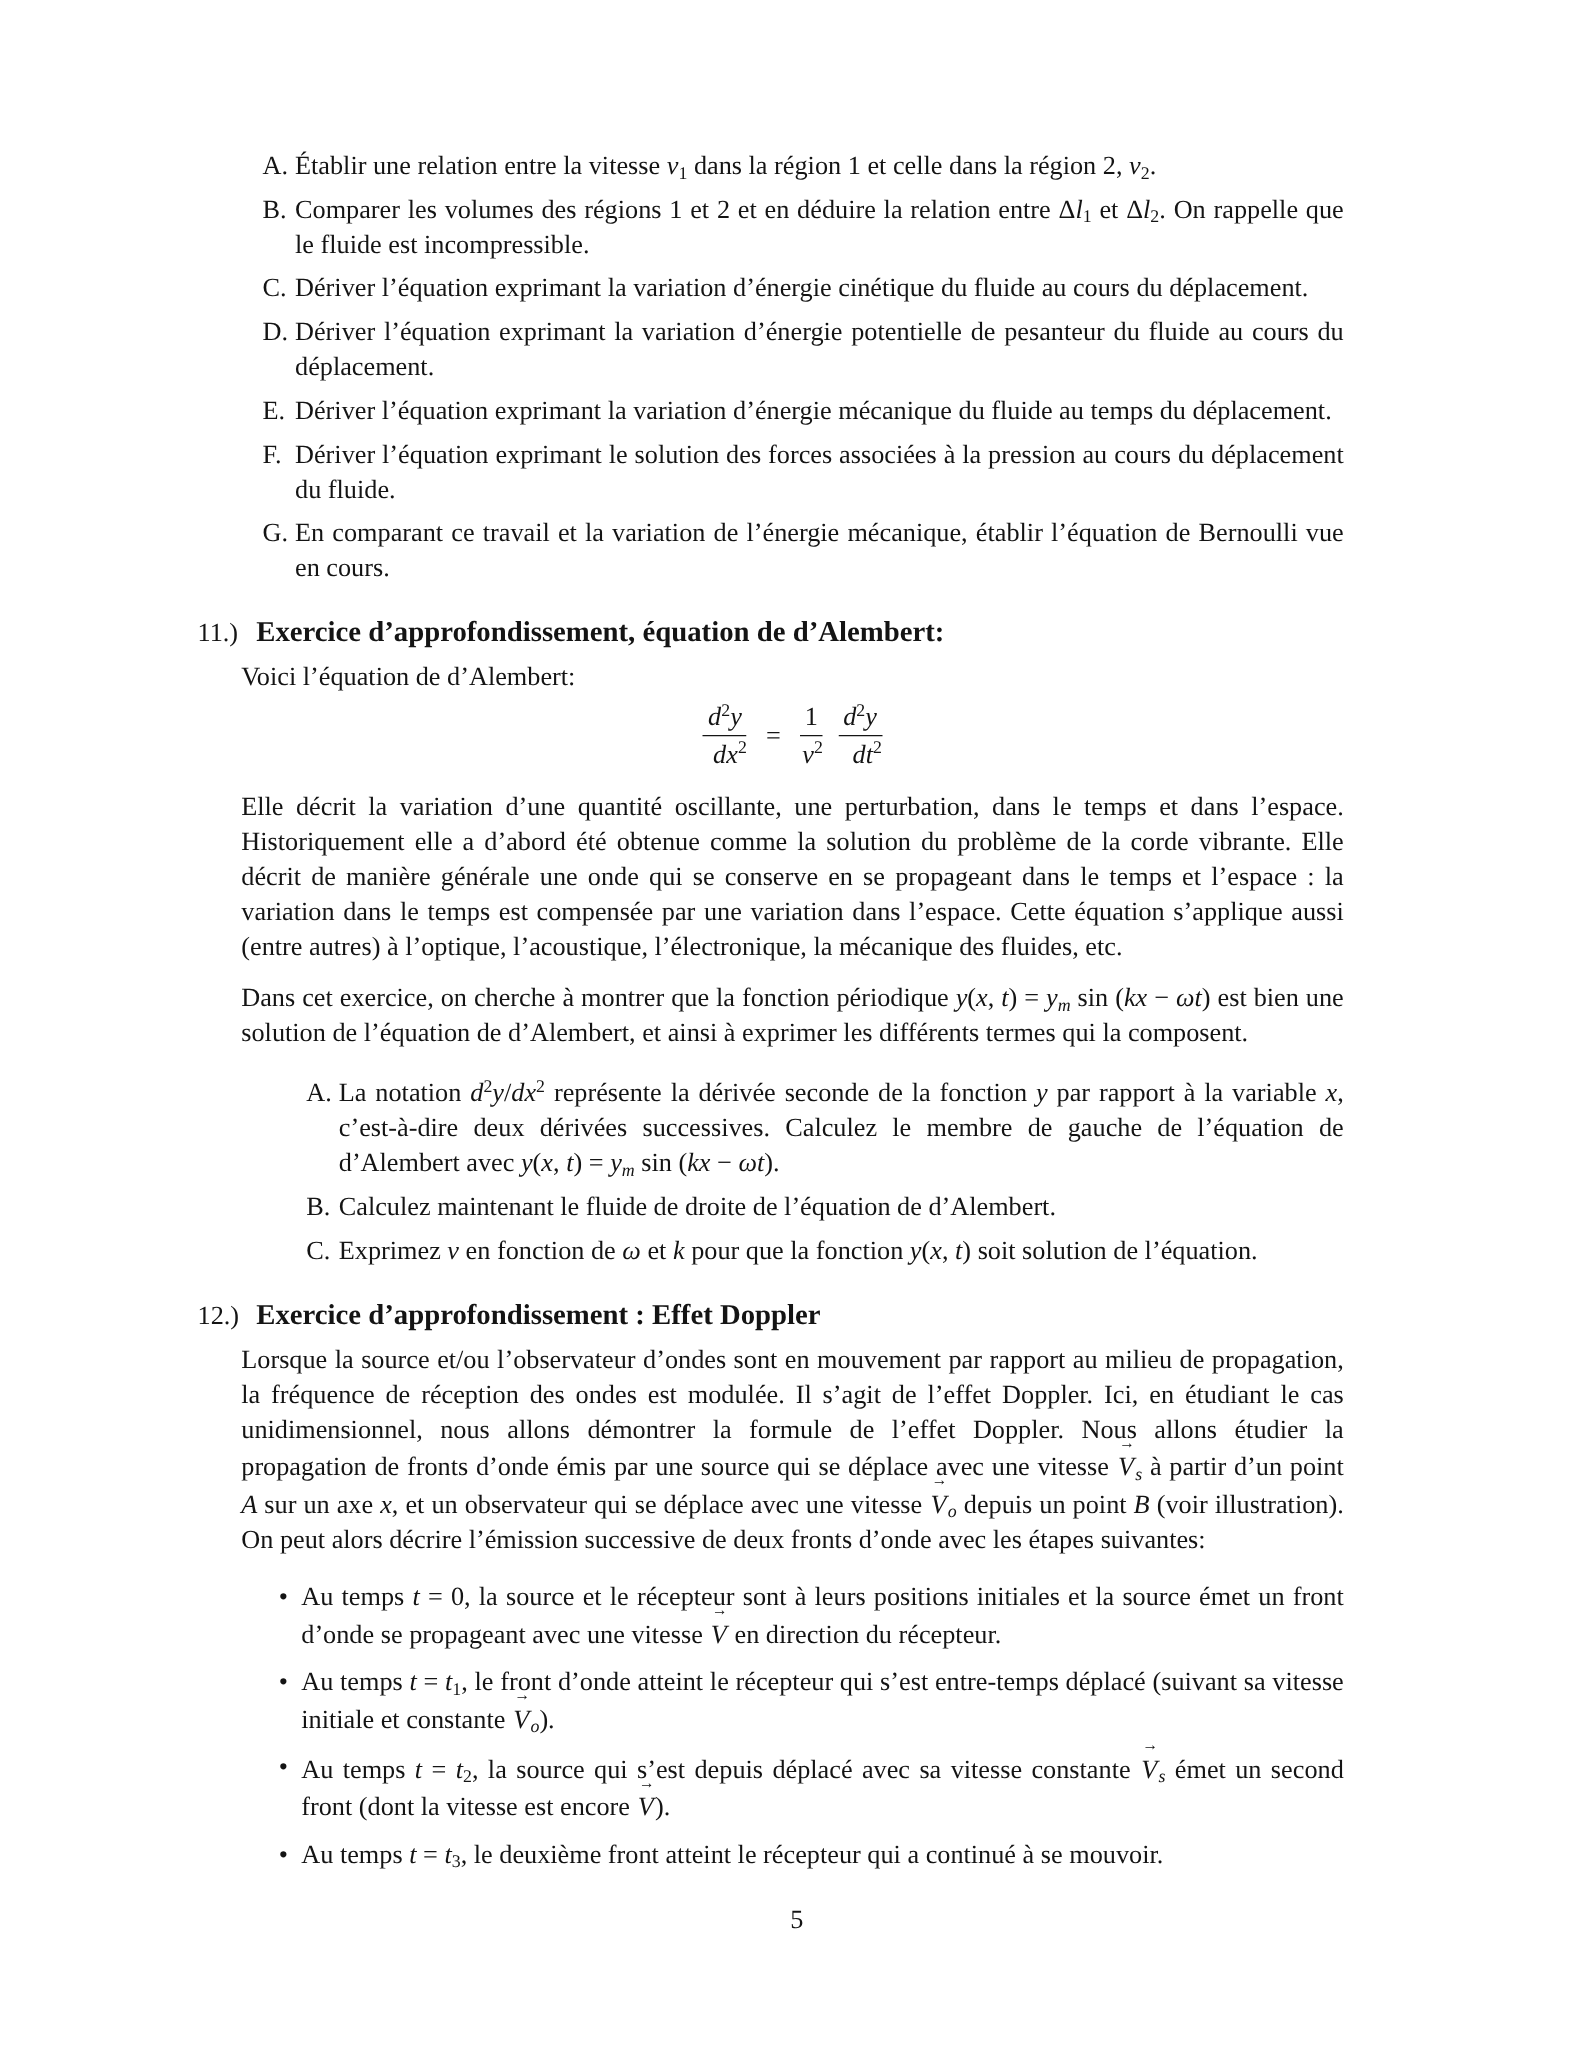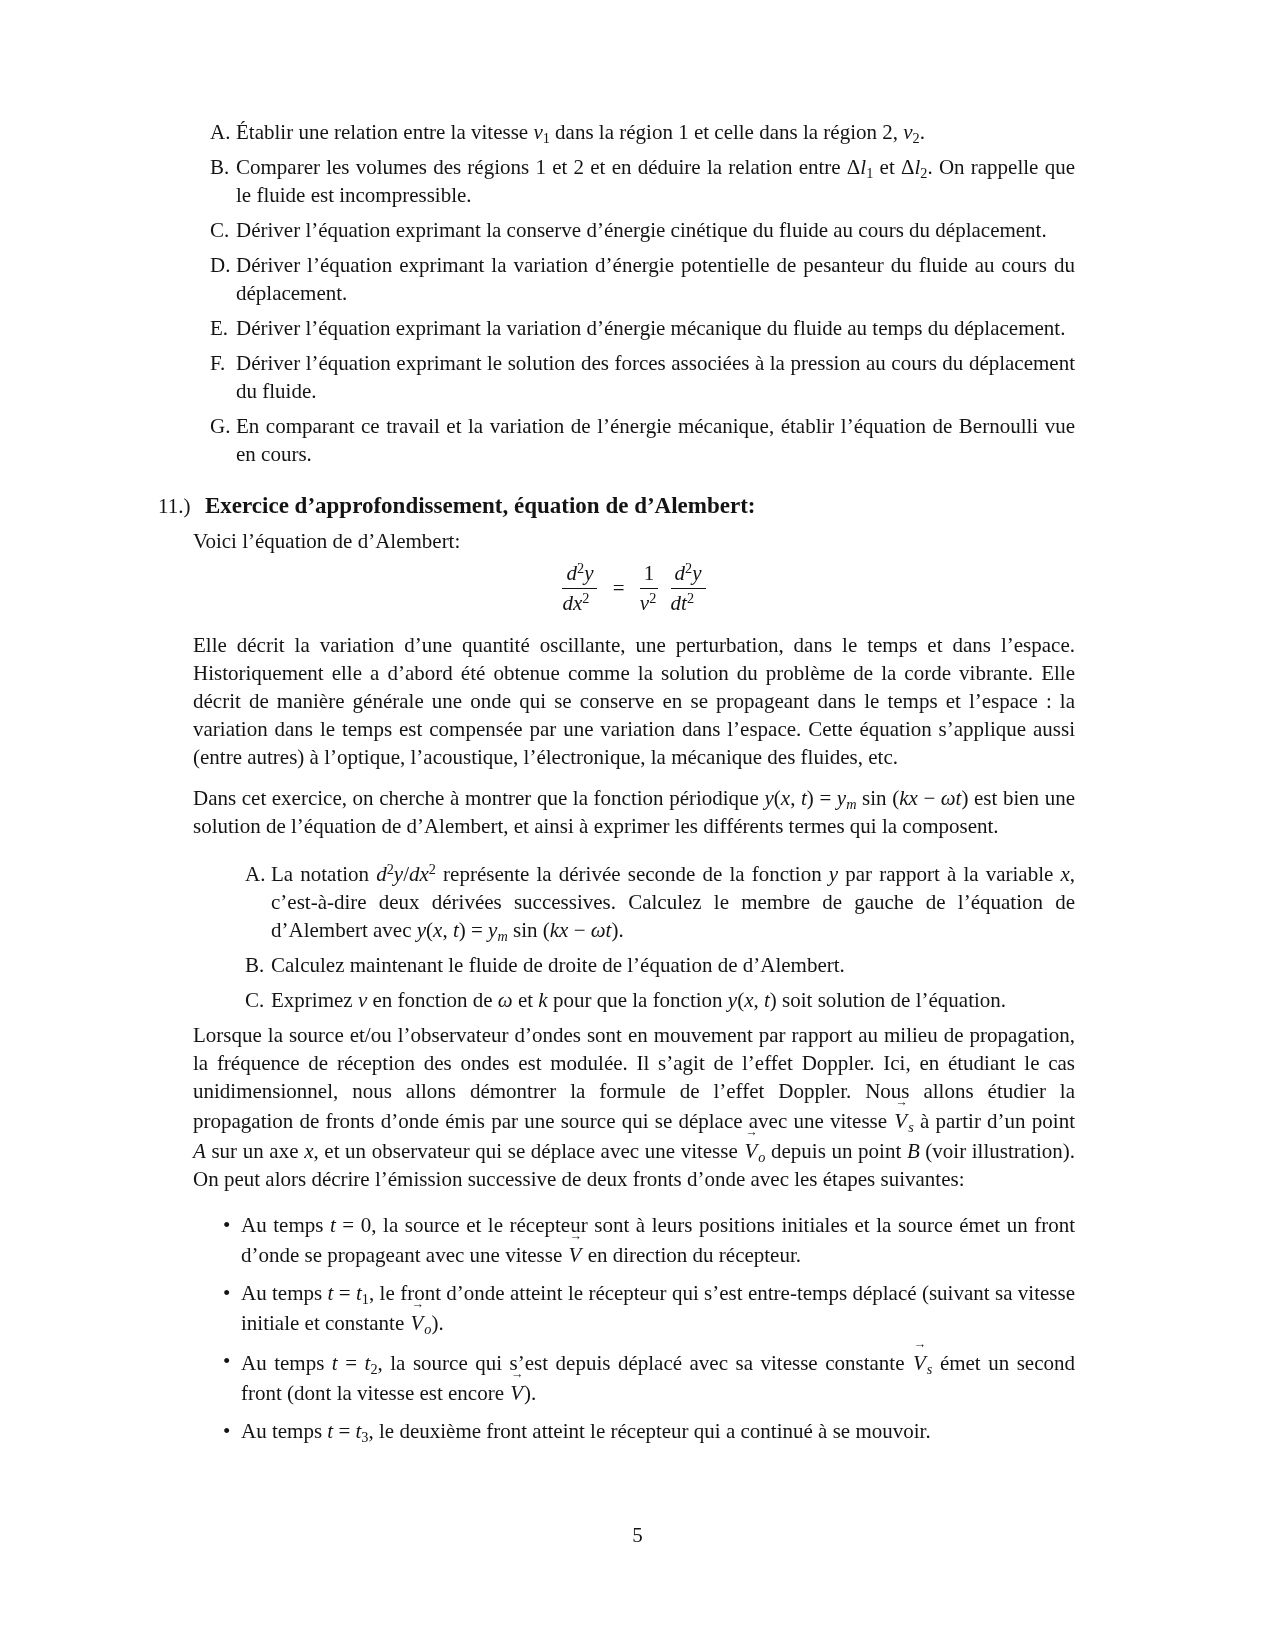--- a/index.html
+++ b/index.html
@@ -23,21 +23,21 @@
   .atxt  { flex: 1; text-align: justify; }
   
   .sec-head { display: flex; margin: 24px 0 7px 0; align-items: flex-end; }
   .sec-num  { flex: none; width: 47px; }
   .sec-title{ font-weight: bold; margin: 0; font-size: 23px; line-height: 28px; }
   .sec-body { margin-left: 35px; }
   .sec-body p { margin: 0 0 13px 0; text-align: justify; }
   .sec-body p.lead { margin-bottom: 6px; text-align: left; }
   
   .equation { text-align: center; margin: 4px 0 16px 0; line-height: 24px; }
-  .frac { display: inline-block; vertical-align: middle; text-align: left; }
+  .frac { display: inline-block; vertical-align: middle; text-align: right; }
   .frac .num { display: block; padding: 0 4px 3px 4px; border-bottom: 1.4px solid #141414; }
   .frac .den { display: block; padding-top: 2px; }
   .eqsign { display: inline-block; vertical-align: middle; margin: 0 10px; }
   .frac + .frac { margin-left: 7px; }
   
   .blist { margin-top: 18px; }
   .bitem { display: flex; margin: 0 0 10px 30px; }
   .bmark { flex: none; width: 18px; }
   .btxt  { flex: 1; text-align: justify; }
   
@@ -72,21 +72,21 @@
     <div class="aitem">
       <span class="albl">A.</span>
       <div class="atxt">Établir une relation entre la vitesse <i>v</i><sub>1</sub> dans la région 1 et celle dans la région 2, <i>v</i><sub>2</sub>.</div>
     </div>
     <div class="aitem">
       <span class="albl">B.</span>
       <div class="atxt">Comparer les volumes des régions 1 et 2 et en déduire la relation entre Δ<i>l</i><sub>1</sub> et Δ<i>l</i><sub>2</sub>. On rappelle que le fluide est incompressible.</div>
     </div>
     <div class="aitem">
       <span class="albl">C.</span>
-      <div class="atxt">Dériver l’équation exprimant la conserve d’énergie cinétique du fluide au cours du déplacement.</div>
+      <div class="atxt">Dériver l’équation exprimant la variation d’énergie cinétique du fluide au cours du déplacement.</div>
     </div>
     <div class="aitem">
       <span class="albl">D.</span>
       <div class="atxt">Dériver l’équation exprimant la variation d’énergie potentielle de pesanteur du fluide au cours du déplacement.</div>
     </div>
     <div class="aitem">
       <span class="albl">E.</span>
       <div class="atxt">Dériver l’équation exprimant la variation d’énergie mécanique du fluide au temps du déplacement.</div>
     </div>
     <div class="aitem">
@@ -134,20 +134,24 @@
         </div>
         <div class="aitem">
           <span class="albl" style="width:26px;">C.</span>
           <div class="atxt">Exprimez <i>v</i> en fonction de <i>ω</i> et <i>k</i> pour que la fonction <i>y</i>(<i>x</i>, <i>t</i>) soit solution de l’équation.</div>
         </div>
       </div>
     </div>
   </section>
 
   <section>
+    <div class="sec-head">
+      <span class="sec-num">12.)</span>
+      <h2 class="sec-title">Exercice d’approfondissement : Effet Doppler</h2>
+    </div>
     <div class="sec-body">
       <p>Lorsque la source et/ou l’observateur d’ondes sont en mouvement par rapport au milieu de propagation, la fréquence de réception des ondes est modulée. Il s’agit de l’effet Doppler. Ici, en étudiant le cas unidimensionnel, nous allons démontrer la formule de l’effet Doppler. Nous allons étudier la propagation de fronts d’onde émis par une source qui se déplace avec une vitesse <span class="vec">V</span><sub><i>s</i></sub> à partir d’un point <i>A</i> sur un axe <i>x</i>, et un observateur qui se déplace avec une vitesse <span class="vec">V</span><sub><i>o</i></sub> depuis un point <i>B</i> (voir illustration). On peut alors décrire l’émission successive de deux fronts d’onde avec les étapes suivantes:</p>
       <div class="blist">
         <div class="bitem">
           <span class="bmark">•</span>
           <div class="btxt">Au temps <i>t</i> = 0, la source et le récepteur sont à leurs positions initiales et la source émet un front d’onde se propageant avec une vitesse <span class="vec">V</span> en direction du récepteur.</div>
         </div>
         <div class="bitem">
           <span class="bmark">•</span>
           <div class="btxt">Au temps <i>t</i> = <i>t</i><sub>1</sub>, le front d’onde atteint le récepteur qui s’est entre-temps déplacé (suivant sa vitesse initiale et constante <span class="vec">V</span><sub><i>o</i></sub>).</div>

